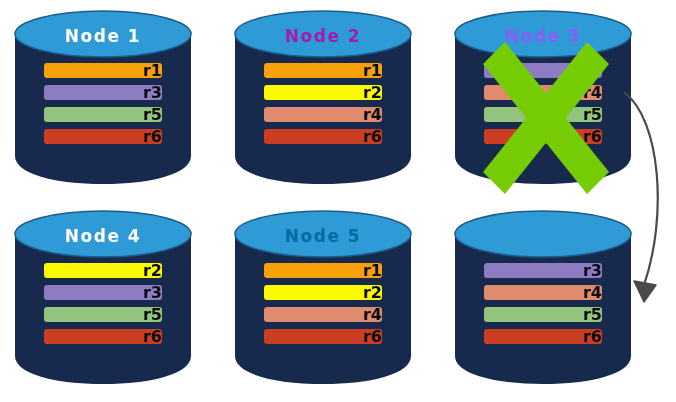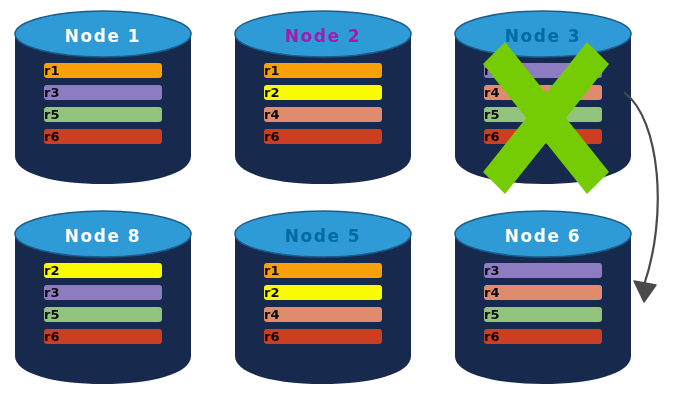--- a/index.html
+++ b/index.html
@@ -57,22 +57,22 @@
     position: absolute;
     left: 31px;
     top: 55px;
     width: 118px;
   }
 
   .bar {
     height: 15px;
     margin-bottom: 7px;
     border-radius: 3px;
-    text-align: left;
-    font-size: 13px;
+    text-align: right;
+    font-size: 16px;
     font-weight: bold;
     color: #0a0a0a;
     line-height: 15px;
   }
 
   .xmark {
     position: absolute;
     left: 30px;
     top: 34px;
     width: 126px;
@@ -118,40 +118,40 @@
         <div class="bar" style="background: rgb(250, 250, 0);">r2</div>
         <div class="bar" style="background: rgb(224, 138, 110);">r4</div>
         <div class="bar" style="background: rgb(204, 62, 36);">r6</div>
       </div>
     </div>
     <div class="node" style="left: 453px; top: 8px;">
       <svg class="cyl-svg" viewBox="0 0 180 180">
         <path d="M 2 26 L 2 148 C 2 166, 42 176, 90 176 C 138 176, 178 166, 178 148 L 178 26 Z" fill="#172A4E"></path>
         <ellipse cx="90" cy="26" rx="88" ry="23" fill="#2E9BD6" stroke="#1B5C8A" stroke-width="1.5"></ellipse>
       </svg>
-      <div class="node-title" style="color: #0369a1;">Node 3</div>
+      <div class="node-title" style="color: #8b5cf6;">Node 3</div>
       <div class="bars">
         <div class="bar" style="background: rgb(142, 124, 195);">r3</div>
         <div class="bar" style="background: rgb(224, 138, 110);">r4</div>
         <div class="bar" style="background: rgb(147, 196, 125);">r5</div>
         <div class="bar" style="background: rgb(204, 62, 36);">r6</div>
       </div>
       <svg class="xmark" viewBox="0 0 126 152">
         <g fill="#76CC04">
           <polygon points="0,22 22,0 126,130 104,152"></polygon>
           <polygon points="104,0 126,22 22,152 0,130"></polygon>
         </g>
       </svg>
     </div>
     <div class="node" style="left: 13px; top: 208px;">
       <svg class="cyl-svg" viewBox="0 0 180 180">
         <path d="M 2 26 L 2 148 C 2 166, 42 176, 90 176 C 138 176, 178 166, 178 148 L 178 26 Z" fill="#172A4E"></path>
         <ellipse cx="90" cy="26" rx="88" ry="23" fill="#2E9BD6" stroke="#1B5C8A" stroke-width="1.5"></ellipse>
       </svg>
-      <div class="node-title" style="color: rgb(255, 255, 255);">Node 8</div>
+      <div class="node-title" style="color: rgb(255, 255, 255);">Node 4</div>
       <div class="bars">
         <div class="bar" style="background: rgb(250, 250, 0);">r2</div>
         <div class="bar" style="background: rgb(142, 124, 195);">r3</div>
         <div class="bar" style="background: rgb(147, 196, 125);">r5</div>
         <div class="bar" style="background: rgb(204, 62, 36);">r6</div>
       </div>
     </div>
     <div class="node" style="left: 233px; top: 208px;">
       <svg class="cyl-svg" viewBox="0 0 180 180">
         <path d="M 2 26 L 2 148 C 2 166, 42 176, 90 176 C 138 176, 178 166, 178 148 L 178 26 Z" fill="#172A4E"></path>
@@ -163,21 +163,20 @@
         <div class="bar" style="background: rgb(250, 250, 0);">r2</div>
         <div class="bar" style="background: rgb(224, 138, 110);">r4</div>
         <div class="bar" style="background: rgb(204, 62, 36);">r6</div>
       </div>
     </div>
     <div class="node" style="left: 453px; top: 208px;">
       <svg class="cyl-svg" viewBox="0 0 180 180">
         <path d="M 2 26 L 2 148 C 2 166, 42 176, 90 176 C 138 176, 178 166, 178 148 L 178 26 Z" fill="#172A4E"></path>
         <ellipse cx="90" cy="26" rx="88" ry="23" fill="#2E9BD6" stroke="#1B5C8A" stroke-width="1.5"></ellipse>
       </svg>
-      <div class="node-title" style="color: rgb(255, 255, 255);">Node 6</div>
       <div class="bars">
         <div class="bar" style="background: rgb(142, 124, 195);">r3</div>
         <div class="bar" style="background: rgb(224, 138, 110);">r4</div>
         <div class="bar" style="background: rgb(147, 196, 125);">r5</div>
         <div class="bar" style="background: rgb(204, 62, 36);">r6</div>
       </div>
     </div>
     <div id="arrow-layer">
     <svg width="676" height="402" viewBox="0 0 676 402">
       <path d="M 625 93 C 660 120, 668 215, 644 285" fill="none" stroke="#4A4A4A" stroke-width="2.2" stroke-linecap="round"></path>

